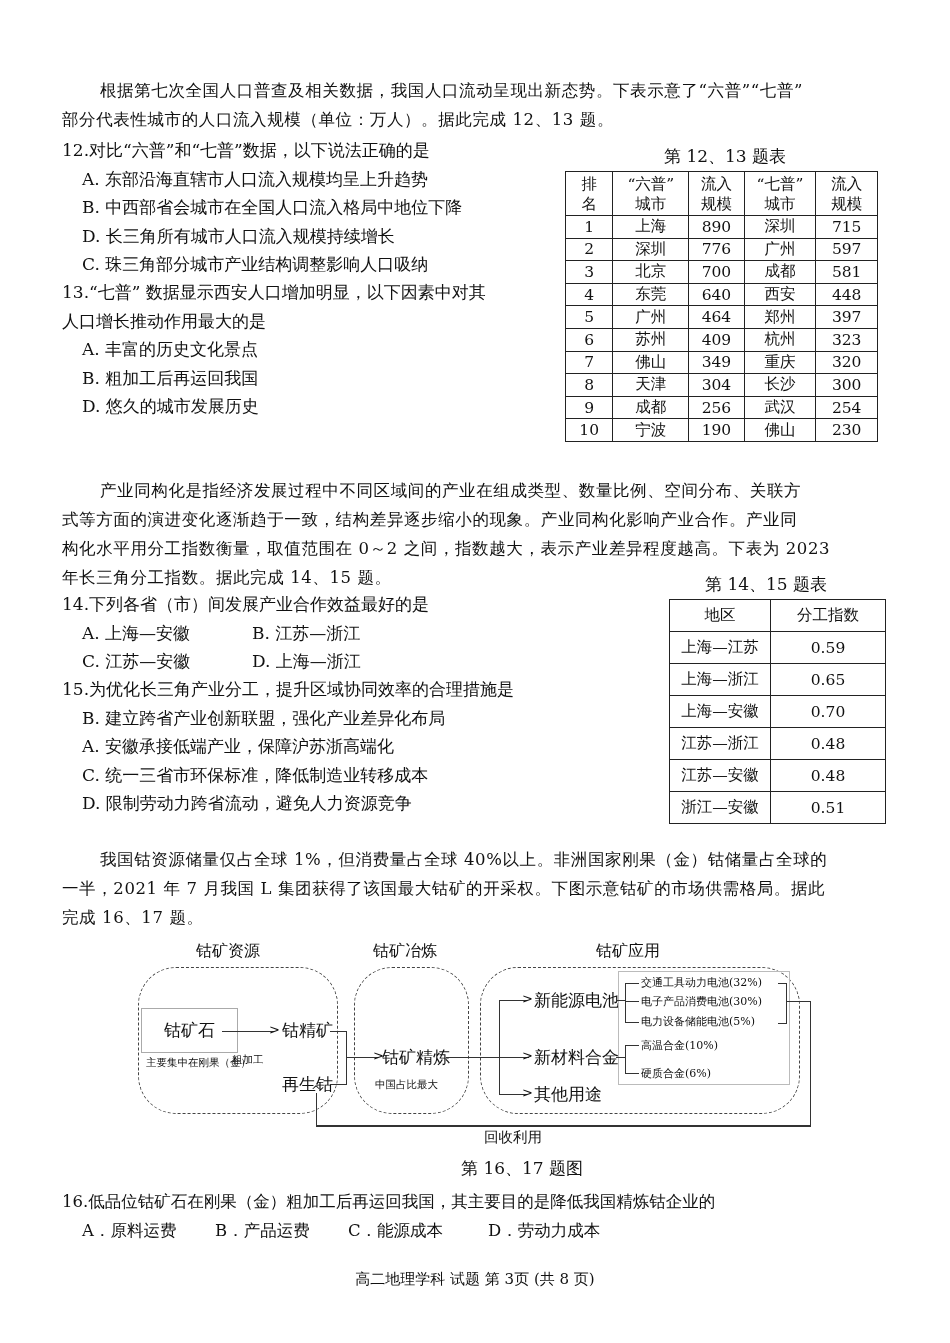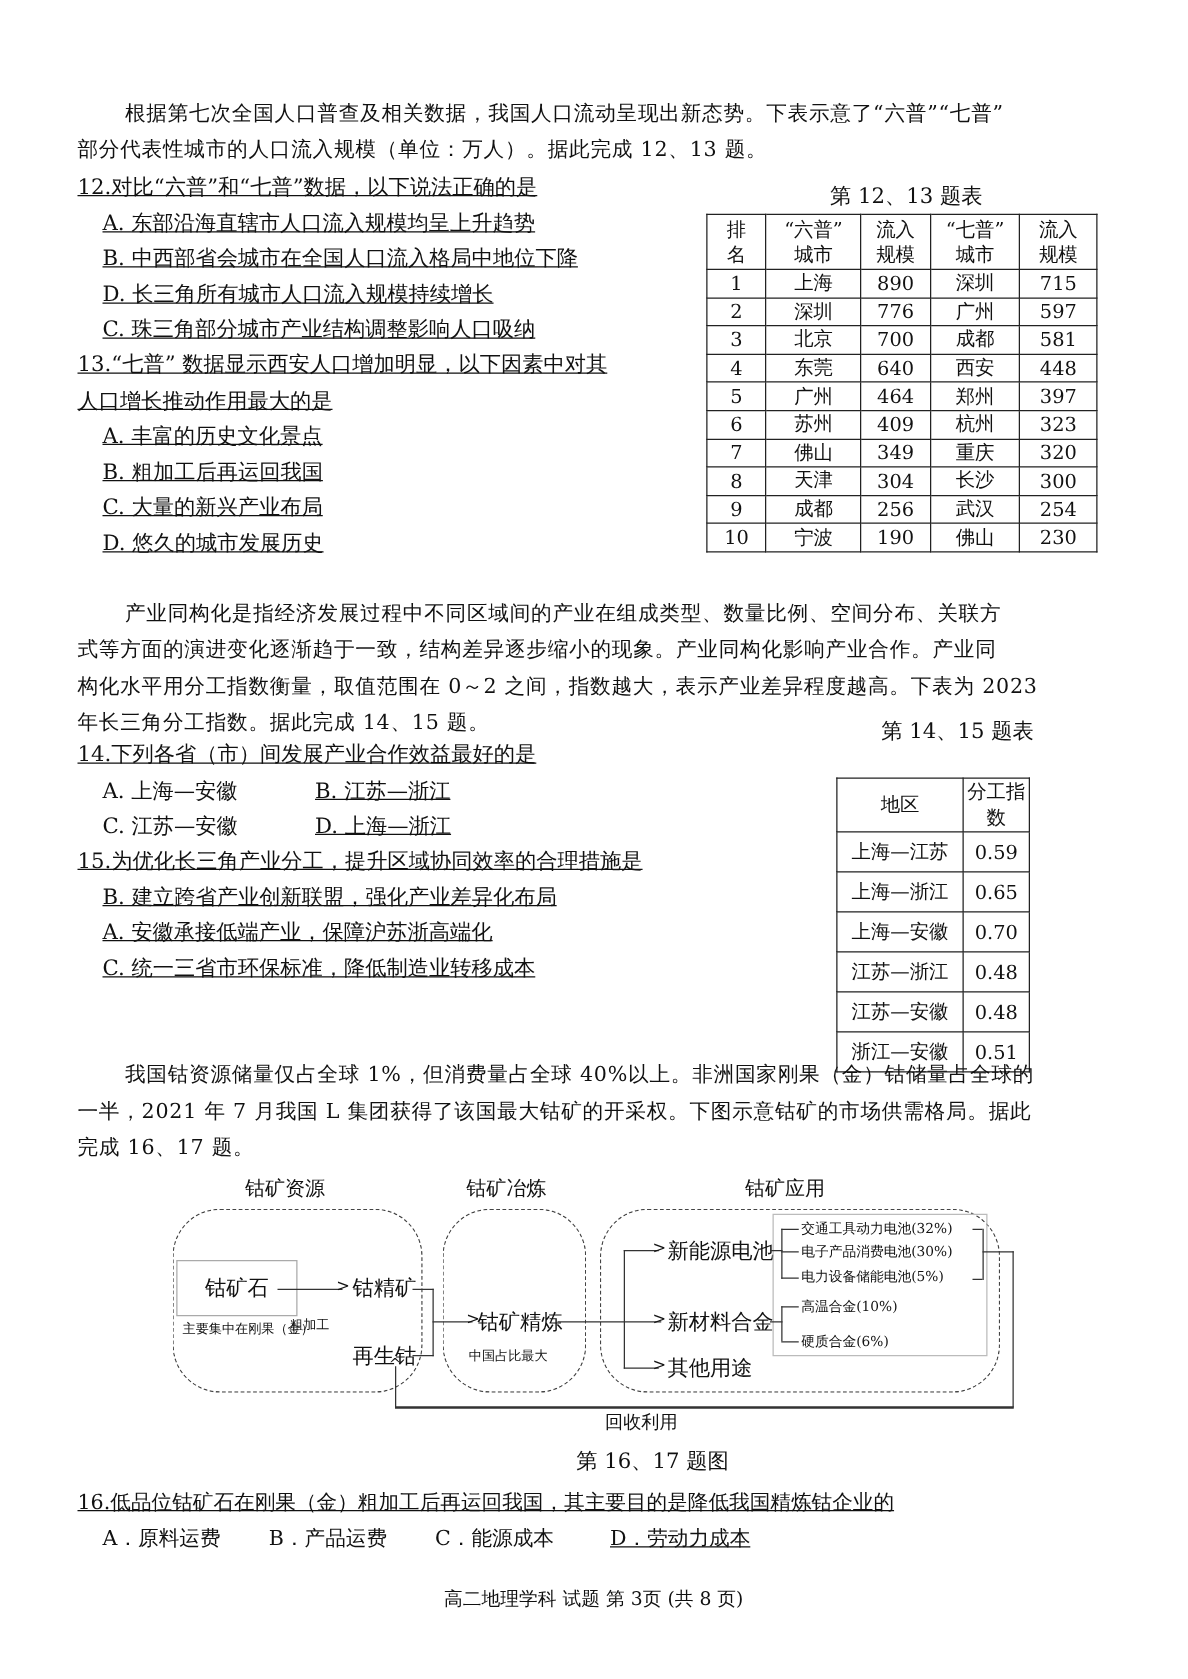--- a/index.html
+++ b/index.html
@@ -5,21 +5,21 @@
   html, body { margin: 0; padding: 0; background: #ffffff; }
   body {
     width: 950px; height: 1343px; position: relative; overflow: hidden;
     font-family: "DejaVu Serif", "Liberation Serif", serif;
     color: #111; font-size: 17px;
   }
   .abs { position: absolute; white-space: nowrap; }
   .para { position: absolute; left: 62px; width: 830px; line-height: 29px; font-size: 16.5px; letter-spacing: 0.6px; }
   .para p { margin: 0; }
   .indent { text-indent: 38px; }
-  .q { position: absolute; left: 62px; font-size: 17px; line-height: 28.5px; text-decoration: underline; }
+  .q { position: absolute; left: 62px; font-size: 17px; line-height: 28.5px; }
   .q div { white-space: nowrap; }
   .opt { padding-left: 20px; }
   .caption { position: absolute; font-size: 17px; white-space: nowrap; }
   table.data { position: absolute; border-collapse: collapse; font-size: 15.5px; }
   table.data td, table.data th {
     border: 1.3px solid #222; text-align: center; font-weight: normal; padding: 0; 
   }
   
   .dgm-box { position: absolute; border: 1.5px dashed #444; border-radius: 38px; }
   .dgm-label { position: absolute; font-size: 16px; white-space: nowrap; }
@@ -43,21 +43,20 @@
   <div class="opt">B. 中西部省会城市在全国人口流入格局中地位下降</div>
   <div class="opt">D. 长三角所有城市人口流入规模持续增长</div>
   <div class="opt">C. 珠三角部分城市产业结构调整影响人口吸纳</div>
 </div>
 
 <div class="q" style="top:278px;">
   <div>13.“七普” 数据显示西安人口增加明显，以下因素中对其</div>
   <div>人口增长推动作用最大的是</div>
   <div class="opt">A. 丰富的历史文化景点</div>
   <div class="opt">B. 粗加工后再运回我国</div>
-  <div class="opt">C. 大量的新兴产业布局</div>
   <div class="opt">D. 悠久的城市发展历史</div>
 </div>
 
 <div class="caption" style="left:664px; top:145px;">第 12、13 题表</div>
 <table class="data" style="left:565px; top:171px; width:313px;">
   <tbody>
       <tr style="height:44px; line-height:20px;">
     <th style="width:46px;"><span>排</span><br><span>名</span></th>
     <th style="width:74px;"><span>“六普”</span><br><span>城市</span></th>
     <th style="width:54px;"><span>流入</span><br><span>规模</span></th>
@@ -152,24 +151,25 @@
   <div class="opt">
     <span style="display:inline-block; width:170px;">C. 江苏—安徽</span><span>D. 上海—浙江</span>
   </div>
 </div>
 
 <div class="q" style="top:675px;">
   <div>15.为优化长三角产业分工，提升区域协同效率的合理措施是</div>
   <div class="opt">B. 建立跨省产业创新联盟，强化产业差异化布局</div>
   <div class="opt">A. 安徽承接低端产业，保障沪苏浙高端化</div>
   <div class="opt">C. 统一三省市环保标准，降低制造业转移成本</div>
+  <div class="opt">D. 限制劳动力跨省流动，避免人力资源竞争</div>
 </div>
 
 <div class="caption" style="left:705px; top:573px;">第 14、15 题表</div>
-<table class="data" style="left:669px; top:622px; width:155px;">
+<table class="data" style="left:669px; top:599px; width:217px;">
   <tbody>
       <tr style="height:32px;">
     <th style="width:100px;">地区</th>
     <th>分工指数</th>
   </tr>
   <tr style="height:32px;">
         <td>上海—江苏</td>
         <td>0.59</td>
       </tr>
   <tr style="height:32px;">

